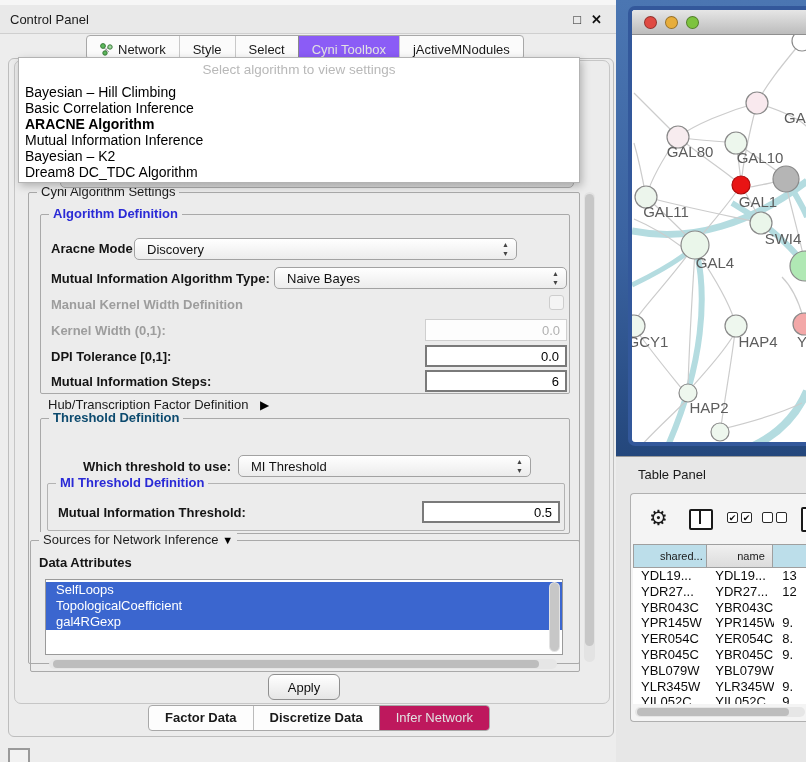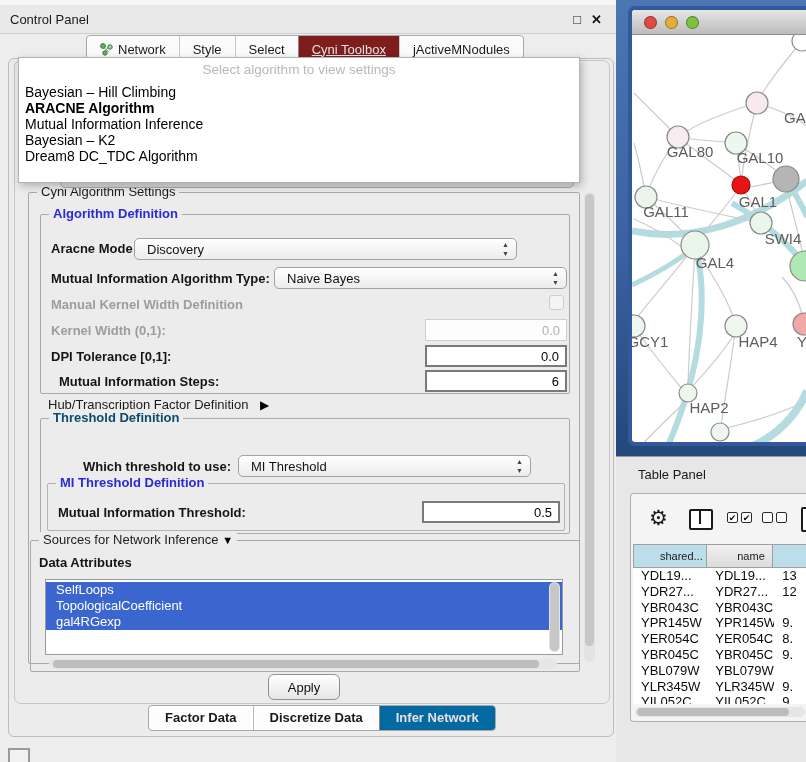--- a/index.html
+++ b/index.html
@@ -15,21 +15,21 @@
   .cp-title{font-size:13px;color:#1a1a1a;padding-left:10px;flex:1;}
   .cp-icons{display:flex;gap:10px;padding-right:16px;align-items:center;}
   .float-ic{font-size:13px;color:#222;line-height:1;}
   .close-ic{font-size:13px;font-weight:bold;color:#111;line-height:1;}
 
   .top-tabs{left:86px;top:35px;height:23px;display:flex;border:1px solid #a8a8a8;
     border-radius:4px;overflow:hidden;background:#fbfbfb;z-index:3;}
   .top-tabs .tab{font-size:13px;color:#1a1a1a;padding:3px 13px 0 13px;display:flex;
     align-items:center;gap:5px;border-left:1px solid #c9c9c9;white-space:nowrap;}
   .top-tabs .tab:first-child{border-left:none;}
-  .top-tabs .tab.sel{background:#7f1d1d;color:#e2e2e2;border-left:1px solid #8a8a8a;text-decoration:underline;}
+  .top-tabs .tab.sel{background:#8b5cf6;color:#e2e2e2;border-left:1px solid #8a8a8a;}
 
   .outer-panel{left:8px;top:58px;width:604px;height:677px;background:#ececec;
     border:1px solid #bdbdbd;border-radius:6px;}
   .inner-panel{left:14px;top:60px;width:594px;height:642px;background:#ececec;
     border:1px solid #c6c6c6;border-radius:7px;}
 
   
   .ghost-combo{left:60px;top:170px;width:512px;height:16px;border:1px solid #ababab;
     border-radius:5px;background:linear-gradient(#f2f2f2,#d9d9d9);z-index:2;}
 
@@ -76,21 +76,21 @@
 
   .apply-btn{left:268px;top:674px;width:70px;height:24px;border:1px solid #8f8f8f;
     border-radius:6px;background:linear-gradient(#ffffff,#e6e6e6);font-size:13px;color:#111;
     display:flex;align-items:center;justify-content:center;}
 
   .bottom-tabs{left:148px;top:705px;height:24px;display:flex;border:1px solid #a8a8a8;
     border-radius:4px;overflow:hidden;background:#fdfdfd;}
   .bottom-tabs .tab{font-size:13px;font-weight:bold;color:#1a1a1a;padding:4px 16px 0 16px;
     border-left:1px solid #bbb;white-space:nowrap;}
   .bottom-tabs .tab:first-child{border-left:none;}
-  .bottom-tabs .tab.sel{background:#0369a1;color:#e2e2e2;font-weight:bold;border-left:1px solid #8a8a8a;}
+  .bottom-tabs .tab.sel{background:#be185d;color:#e2e2e2;font-weight:normal;border-left:1px solid #8a8a8a;}
 
   .mini-square{left:8px;top:748px;width:18px;height:18px;border:2px solid #9a9a9a;
     background:#f2f2f2;}
 
   
   .desktop{left:616px;top:0;width:190px;height:456px;
     background:linear-gradient(180deg,#4b76b2 0%,#3a62a0 55%,#24477c 100%);}
   .net-window{left:628px;top:6px;width:178px;height:440px;box-sizing:border-box;
     border:4px solid #33589b;border-right:none;border-radius:7px 0 0 7px;
     background:#fff;overflow:hidden;}
@@ -172,20 +172,21 @@
 
   <div class="abs outer-panel"></div>
   <div class="abs inner-panel"></div>
 
   <div class="abs ghost-combo"></div>
 
   <div class="abs algo-pop">
     <div class="algo-placeholder">Select algorithm to view settings</div>
     <ul id="algo-list">
         <li>Bayesian – Hill Climbing</li>
+        <li>Basic Correlation Inference</li>
         <li class="sel">ARACNE Algorithm</li>
         <li>Mutual Information Inference</li>
         <li>Bayesian – K2</li>
         <li>Dream8 DC_TDC Algorithm</li>
       </ul>
   </div>
 
   <div class="grp" style="left:28px;top:192px;width:550px;height:470px;">
     <span class="grp-title">Cyni Algorithm Settings</span>
   </div>
@@ -211,21 +212,21 @@
     <span class="flabel dis" style="left:10px;top:108px;">Kernel Width (0,1):</span>
     <div class="tfield dis" style="left:384px;top:104px;width:142px;">
       <span>0.0</span>
     </div>
 
     <span class="flabel" style="left:10px;top:134px;">DPI Tolerance [0,1]:</span>
     <div class="tfield en" style="left:384px;top:130px;width:142px;">
       <span>0.0</span>
     </div>
 
-    <span class="flabel" style="left:18px;top:159px;">Mutual Information Steps:</span>
+    <span class="flabel" style="left:10px;top:159px;">Mutual Information Steps:</span>
     <div class="tfield en" style="left:384px;top:155px;width:142px;">
       <span>6</span>
     </div>
   </div>
 
   <span class="flabel plain abs" style="left:48px;top:397px;">
     <span>Hub/Transcription Factor Definition</span>
     <span style="font-size:12px;padding-left:8px;color:#000;">▶</span>
   </span>
 

